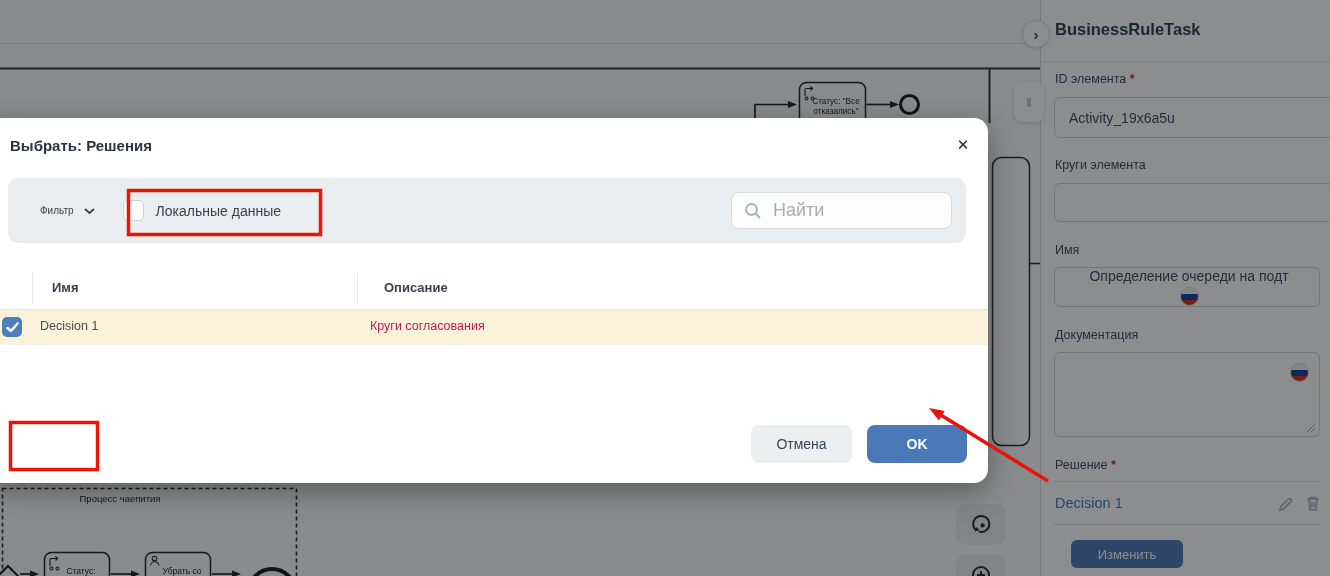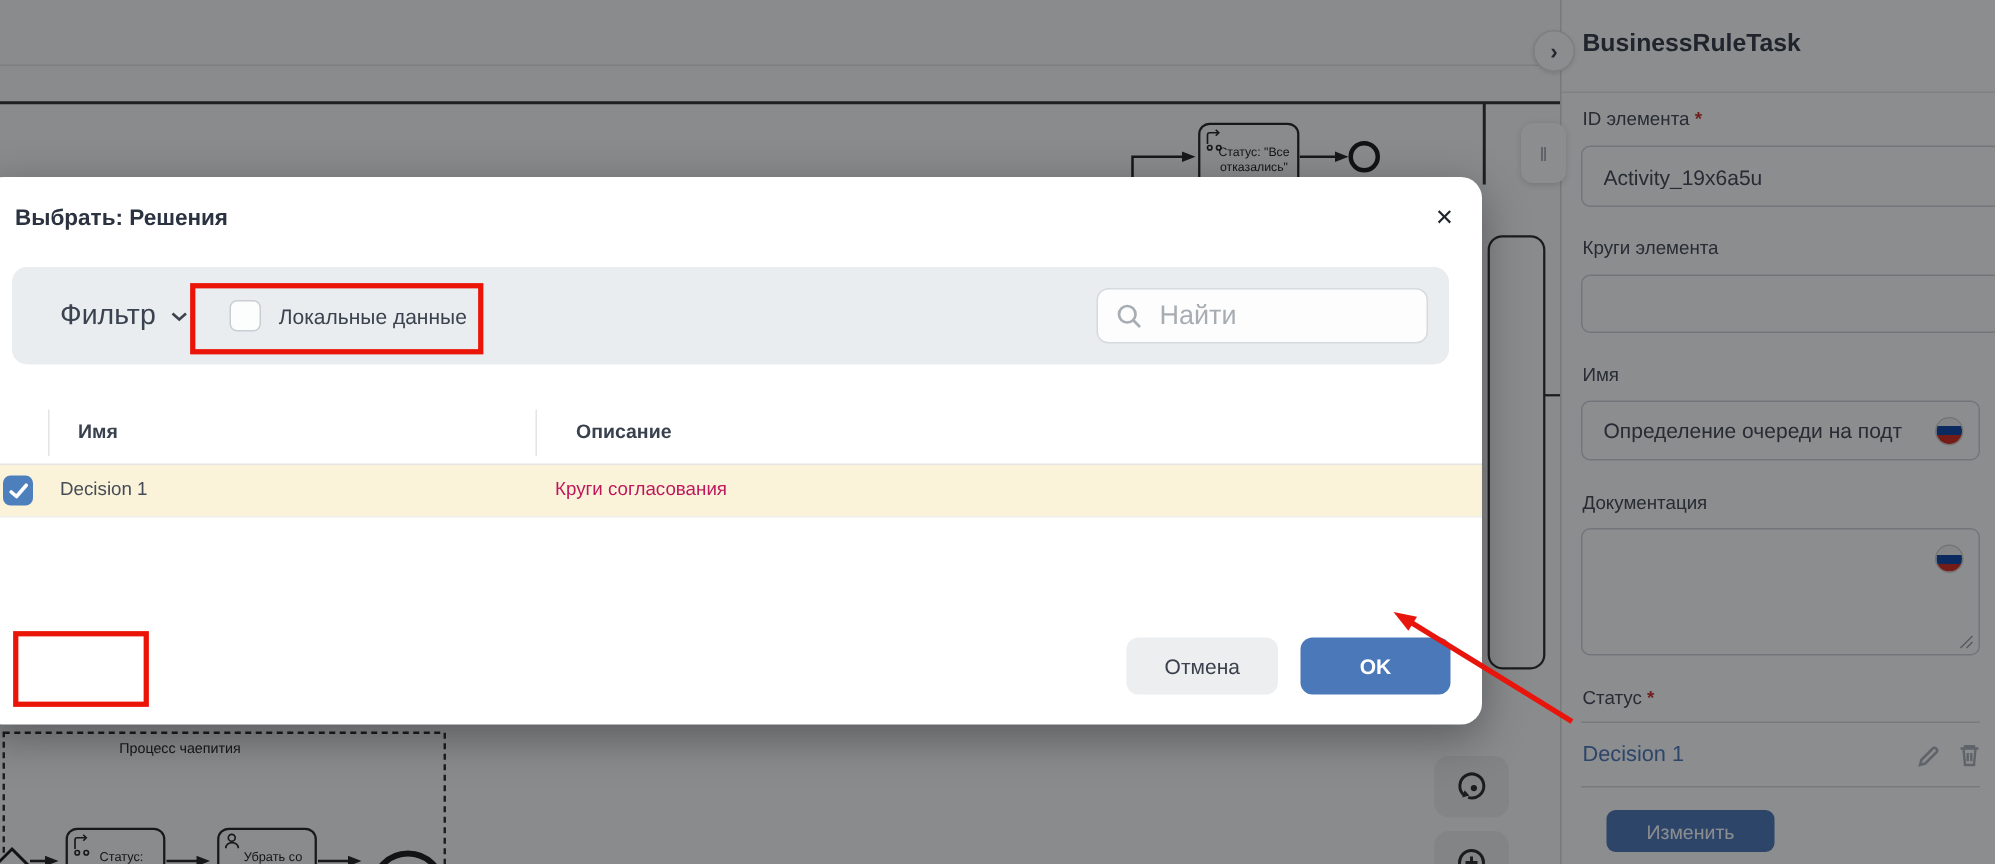--- a/index.html
+++ b/index.html
@@ -16,21 +16,21 @@
          border-left:1px solid #d9d9d9;z-index:10;}
   #panel .title{position:absolute;left:14px;top:20px;font-size:16.5px;font-weight:bold;color:#333a45;}
   #panel .hdr-divider{position:absolute;left:0;right:0;top:61px;height:1px;background:#e9e9e9;}
   .fld-label{position:absolute;left:14px;font-size:12.5px;color:#3f4754;}
   .req{color:#cc2f26;font-weight:bold;}
   .fld-input{position:absolute;left:13px;width:250px;background:#fff;border:1px solid #cfd4d9;
              border-radius:6px;font-size:14px;color:#3f4754;padding:0 14px;
              font-family:"Liberation Sans","DejaVu Sans",sans-serif;}
   input.fld-input{outline:none;}
   .fld-box{position:absolute;left:13px;width:266px;box-sizing:border-box;background:#fff;
-           border:1px solid #cfd4d9;border-radius:6px;font-size:14px;color:#3f4754;}
+           border:1px solid #cfd4d9;border-radius:6px;font-size:14px;color:#3f4754;flex-direction:column;}
   .flag{width:17px;height:17px;border-radius:50%;overflow:hidden;border:0.5px solid #cfcfcf;
         display:inline-block;}
   .flag i{display:block;height:34%;}
   .flag .f-w{background:#f2f2f2;}
   .flag .f-b{background:#0b45a6;}
   .flag .f-r{background:#d52b1e;}
   .thin-hr{position:absolute;left:13px;width:266px;height:1px;background:#dcdcdc;}
   .link-blue{color:#4a77b8;}
   #change-btn{position:absolute;left:30px;top:540px;width:112px;height:28px;border-radius:6px;
               background:#4a77b8;color:#fff;font-size:13px;display:flex;align-items:center;
@@ -48,21 +48,21 @@
 
   
   #modal{position:absolute;left:-12px;top:118px;width:1000px;height:365px;background:#fff;
          border-radius:14px;box-shadow:0 8px 30px rgba(0,0,0,.35);z-index:30;}
   #modal .m-title{position:absolute;left:22px;top:19px;font-size:15px;font-weight:bold;color:#2b3340;}
   #modal .m-close{position:absolute;left:965px;top:17px;width:20px;height:20px;font-size:15px;
                   font-weight:bold;color:#20242c;display:flex;align-items:center;justify-content:center;
                   cursor:pointer;}
   #filter-bar{position:absolute;left:20px;top:60px;width:958px;height:65px;background:#e9edef;
               border-radius:10px;display:flex;align-items:center;padding-left:32px;box-sizing:border-box;}
-  #filter-bar .f-label{font-size:19px;color:#3c4350;}
+  #filter-bar .f-label{font-size:10px;color:#3c4350;}
   #filter-bar .chev{margin-left:9px;display:flex;align-items:center;}
   #cb-local{margin-left:27px;width:19px;height:19px;border:1px solid #c9ced4;border-radius:5px;
             background:#fcfdfd;}
   #cb-local-label{margin-left:12px;font-size:14px;color:#3c4350;}
   #search-wrap{position:absolute;right:14px;top:14px;width:221px;height:37px;background:#fdfdfd;
                border:1px solid #d7dadd;border-radius:8px;display:flex;align-items:center;box-sizing:border-box;}
   #search-wrap svg{margin-left:12px;}
   #search-input{border:none;outline:none;background:transparent;margin-left:9px;width:160px;
                 font-size:18px;color:#3f4754;font-family:"Liberation Sans","DejaVu Sans",sans-serif;}
   #search-input::placeholder{color:#a7adb3;}
@@ -208,21 +208,21 @@
           <i class="f-w"></i>
           <i class="f-b"></i>
           <i class="f-r"></i>
         </span>
       <svg width="10" height="10" style="position:absolute;right:3px;bottom:3px;">
         <path d="M1,9 L9,1 M5,9 L9,5" stroke="#9aa0a6" stroke-width="1"></path>
       </svg>
     </div>
 
     <div class="fld-label" style="top:458px;">
-      <span>Статус</span> <span class="req">*</span>
+      <span>Решение</span> <span class="req">*</span>
     </div>
     <div class="thin-hr" style="top:481px;"></div>
     <div class="link-blue" style="position:absolute;left:14px;top:495px;font-size:14.5px;">Decision 1</div>
     <svg width="18" height="18" style="position:absolute;left:236px;top:495px;">
       <path d="M3,15 L4,11.5 L11.5,4 a1.6,1.6 0 0 1 2.3,0 l0.2,0.2 a1.6,1.6 0 0 1 0,2.3 L6.5,14 Z" fill="none" stroke="#aab1b9" stroke-width="1.7"></path>
     </svg>
     <svg width="18" height="18" style="position:absolute;left:263px;top:494px;">
       <path d="M3,5 h12 M6,5 V3.5 h6 V5 M5,5 l1,11 h6 l1,-11 M7.8,8 v5.5 M10.2,8 v5.5" fill="none" stroke="#aab1b9" stroke-width="1.6"></path>
     </svg>
     <div class="thin-hr" style="top:524px;"></div>

